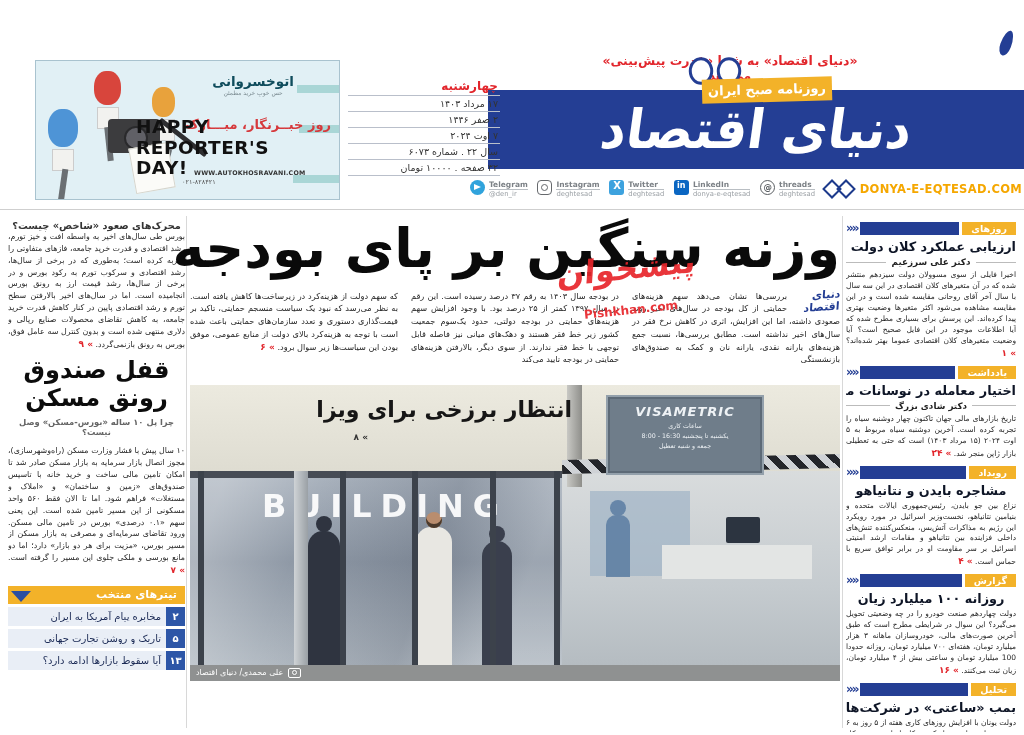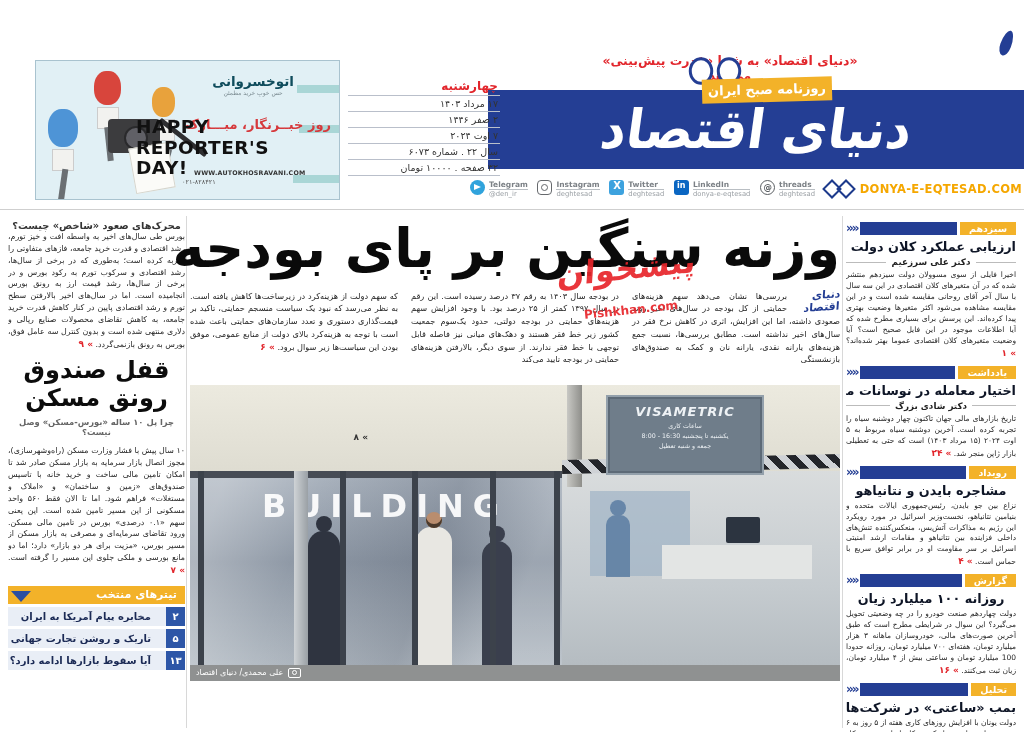--- a/index.html
+++ b/index.html
@@ -94,21 +94,21 @@
   .ref::after{content:" «";}
   .picks{margin-top:8px;}
   .picks-header{background:#f3b229;color:#fff;font-weight:bold;font-size:11px;height:18px;
                 line-height:18px;padding-right:8px;position:relative;}
   .picks-chevron{position:absolute;left:3px;top:5px;width:0;height:0;
                  border-left:10px solid transparent;border-right:10px solid transparent;
                  border-top:11px solid #2b4ea0;}
   .pick-row{display:flex;align-items:center;margin-top:3px;background:#e9eef6;height:19px;}
   .pick-num{width:19px;height:19px;background:#2d56a7;color:#fff;font-weight:bold;font-size:10px;
             display:flex;align-items:center;justify-content:center;flex:none;}
-  .pick-title{font-size:10px;font-weight:bold;color:#1b2a55;padding-right:15px;white-space:nowrap;overflow:hidden;}
+  .pick-title{font-size:10px;font-weight:normal;color:#1b2a55;padding-right:5px;white-space:nowrap;overflow:hidden;}
 
   
   .rightcol{position:absolute;left:846px;top:220px;width:170px;height:512px;overflow:hidden;}
   .tagrow{display:flex;align-items:center;height:13px;margin:2px 0 4px;}
   .tag{background:#f3b229;color:#fff;font-size:9.5px;font-weight:bold;padding:0 9px;height:13px;line-height:13px;flex:none;}
   .tagbar{flex:1;background:#243e94;height:13px;margin-right:3px;}
   .tagchev{color:#243e94;font-weight:bold;font-size:12px;margin-right:2px;letter-spacing:-2px;line-height:13px;}
   .tagchev::before{content:"««";}
   .shead{text-align:center;font-size:12.8px;font-weight:bold;color:#0e1526;margin:2px 0 3px;
          white-space:nowrap;overflow:hidden;}
@@ -320,20 +320,21 @@
     <div class="lead">
       <div class="lead-col">
         <span class="lead-logo">دنیای اقتصاد</span>
         <span>بررسی‌ها نشان می‌دهد سهم هزینه‌های حمایتی از کل بودجه در سال‌های اخیر روند صعودی داشته، اما این افزایش، اثری در کاهش نرخ فقر در سال‌های اخیر نداشته است. مطابق بررسی‌ها، نسبت جمع هزینه‌های یارانه نقدی، یارانه نان و کمک به صندوق‌های بازنشستگی</span>
       </div>
       <div class="lead-col"><span>در بودجه سال ۱۴۰۳ به رقم ۳۷ درصد رسیده است. این رقم در سال ۱۳۹۷ کمتر از ۲۵ درصد بود. با وجود افزایش سهم هزینه‌های حمایتی در بودجه دولتی، حدود یک‌سوم جمعیت کشور زیر خط فقر هستند و دهک‌های میانی نیز فاصله قابل توجهی با خط فقر ندارند. از سوی دیگر، بالارفتن هزینه‌های حمایتی در بودجه تایید می‌کند</span></div>
       <div class="lead-col"><span>که سهم دولت از هزینه‌کرد در زیرساخت‌ها کاهش یافته است. به نظر می‌رسد که نبود یک سیاست منسجم حمایتی، تاکید بر قیمت‌گذاری دستوری و تعدد سازمان‌های حمایتی باعث شده است با توجه به هزینه‌کرد بالای دولت از منابع عمومی، موفق بودن این سیاست‌ها زیر سوال برود.</span> <span class="ref">۶</span></div>
     </div>
 
     <div class="photo">
+      <div class="ph-head">انتظار برزخی برای ویزا</div>
       <div class="ph-ref">۸</div>
       <div class="ph-pole"></div>
       <div class="ph-sign">
         <div class="sign-title">VISAMETRIC</div>
         <div class="sign-s">ساعات کاری</div>
         <div class="sign-s">یکشنبه تا پنجشنبه 16:30 - 8:00</div>
         <div class="sign-s">جمعه و شنبه تعطیل</div>
       </div>
       <div class="ph-hazard"></div>
       <div class="ph-glass"></div>
@@ -357,21 +358,21 @@
         <span class="camera-icon"></span>
         <span>علی محمدی/ دنیای اقتصاد</span>
       </div>
     </div>
   </div>
 
   <div class="rightcol">
 
     <section class="rsec">
       <div class="tagrow">
-        <span class="tag">سیزدهم</span>
+        <span class="tag">روزهای</span>
         <span class="tagbar"></span>
         <span class="tagchev"></span>
       </div>
       <h3 class="shead">ارزیابی عملکرد کلان دولت سیزدهم</h3>
       <div class="sauthor">
           <span>دکتر علی سرزعیم</span>
         </div>
       <p class="sbody"><span>اخیرا فایلی از سوی مسوولان دولت سیزدهم منتشر شده که در آن متغیرهای کلان اقتصادی در این سه سال با سال آخر آقای روحانی مقایسه شده است و در این مقایسه مشاهده می‌شود اکثر متغیرها وضعیت بهتری پیدا کرده‌اند. این پرسش برای بسیاری مطرح شده که آیا اطلاعات موجود در این فایل صحیح است؟ آیا وضعیت متغیرهای کلان اقتصادی عموما بهتر شده‌اند؟</span> <span class="ref">۱</span></p>
     </section>
 

